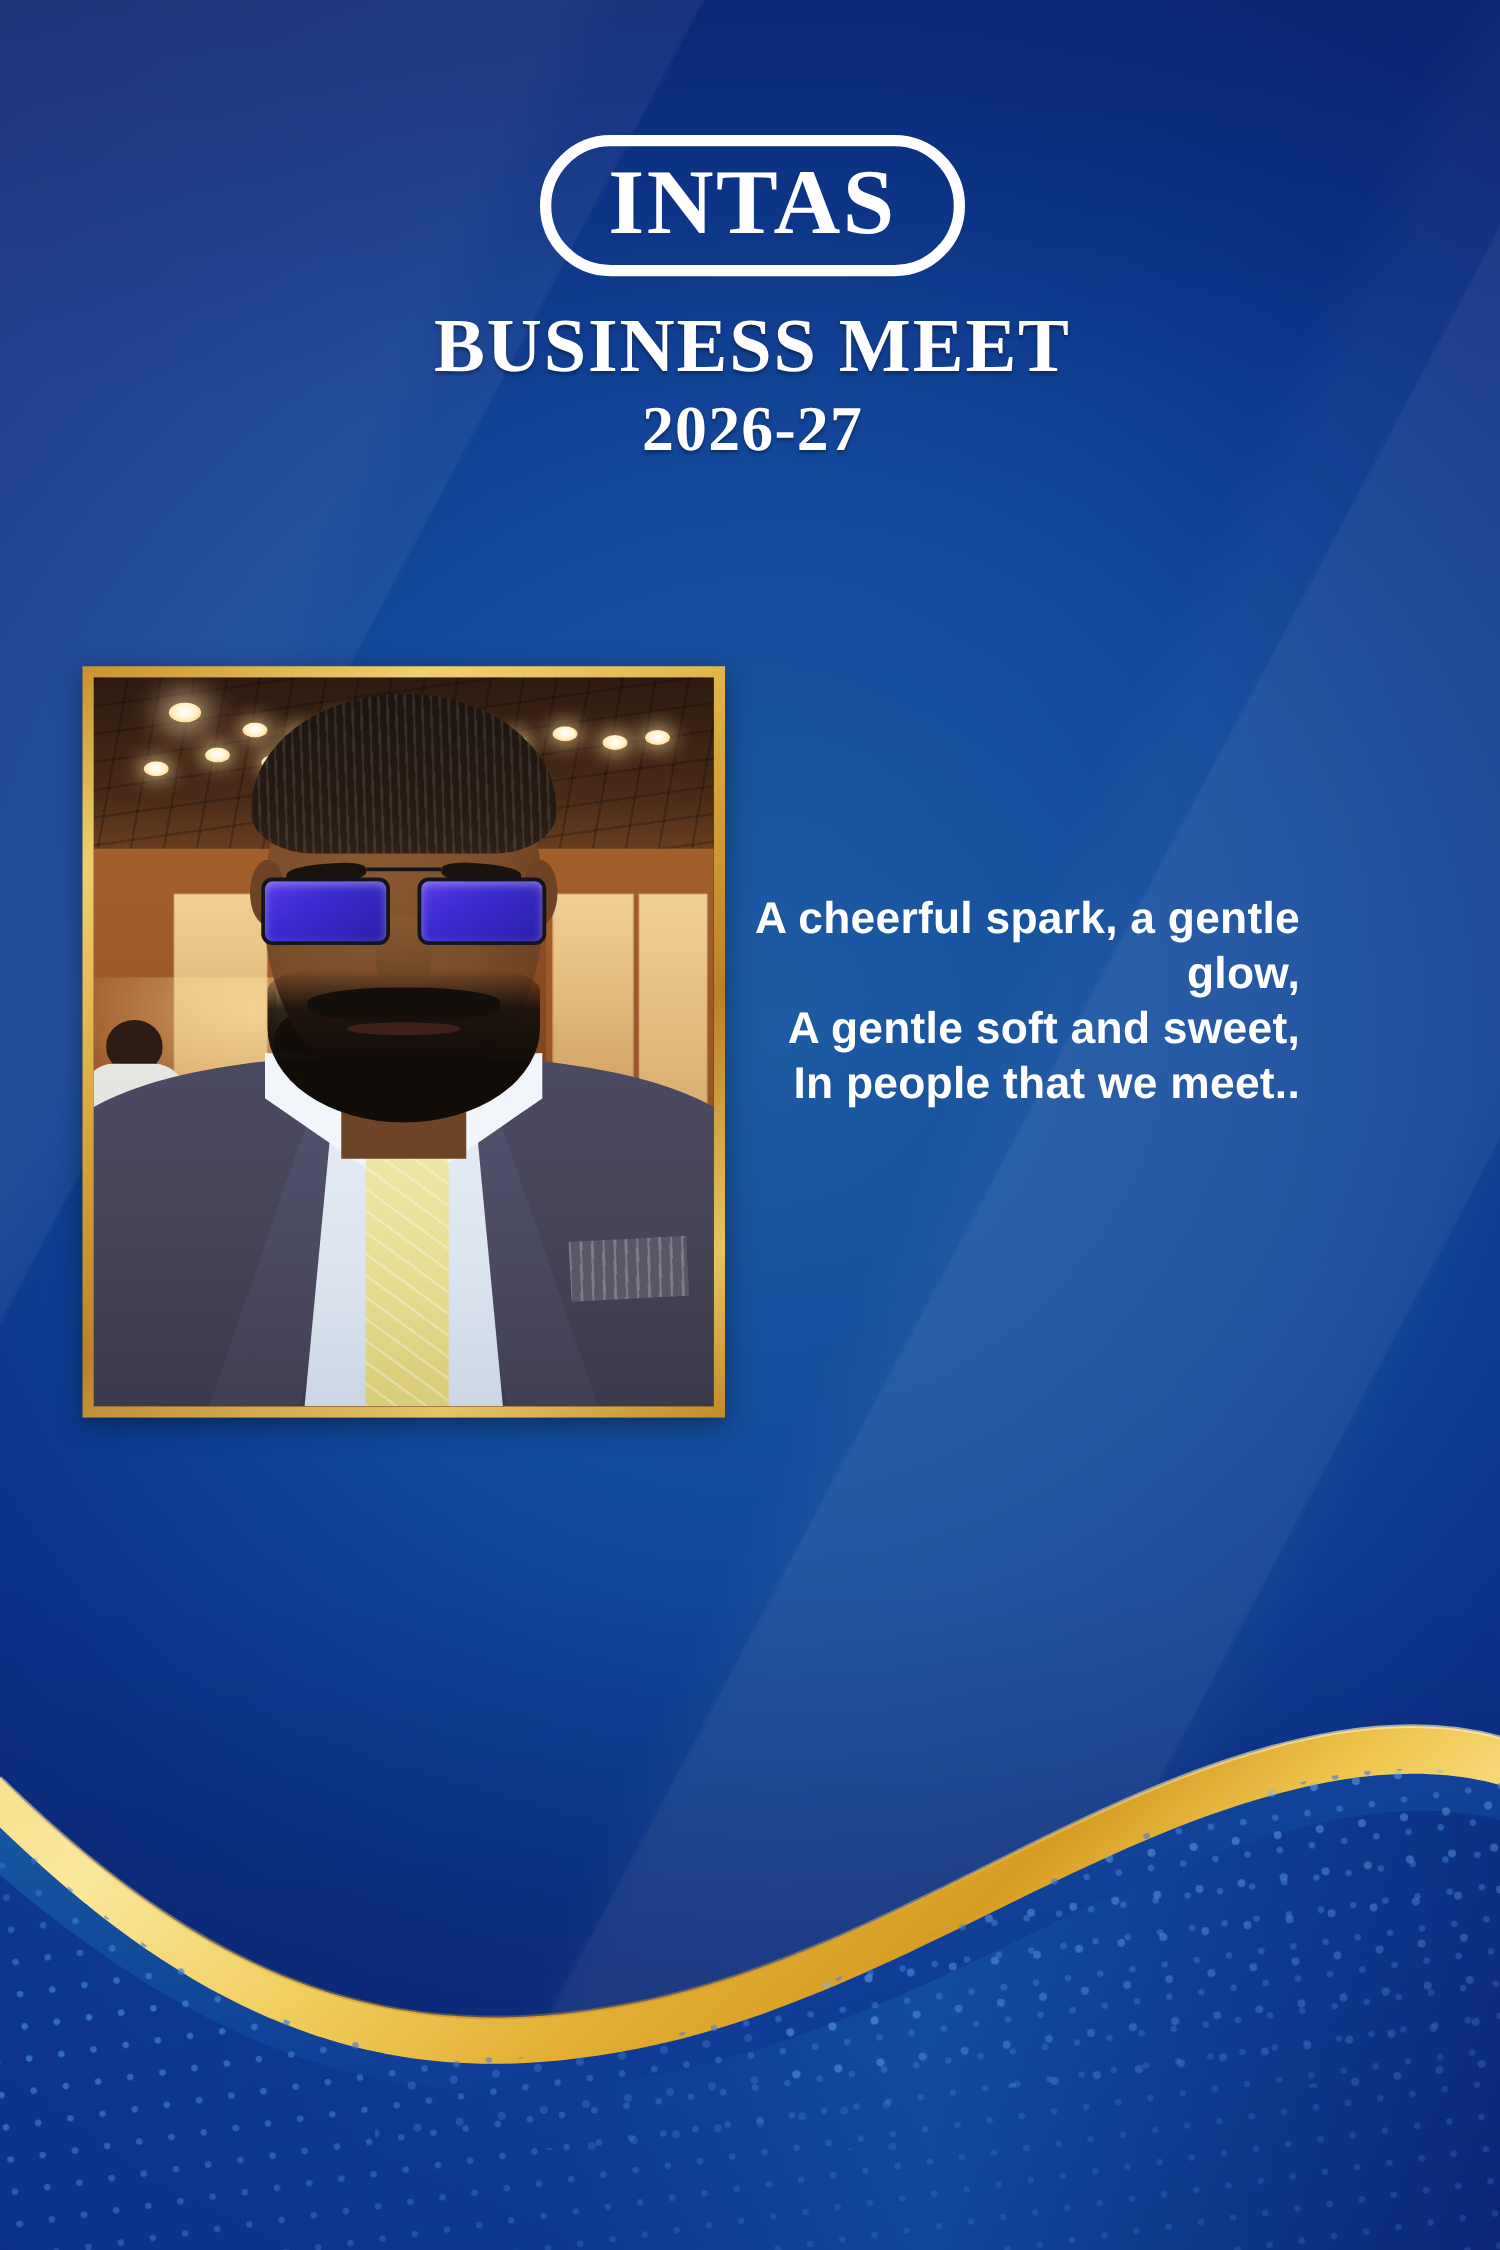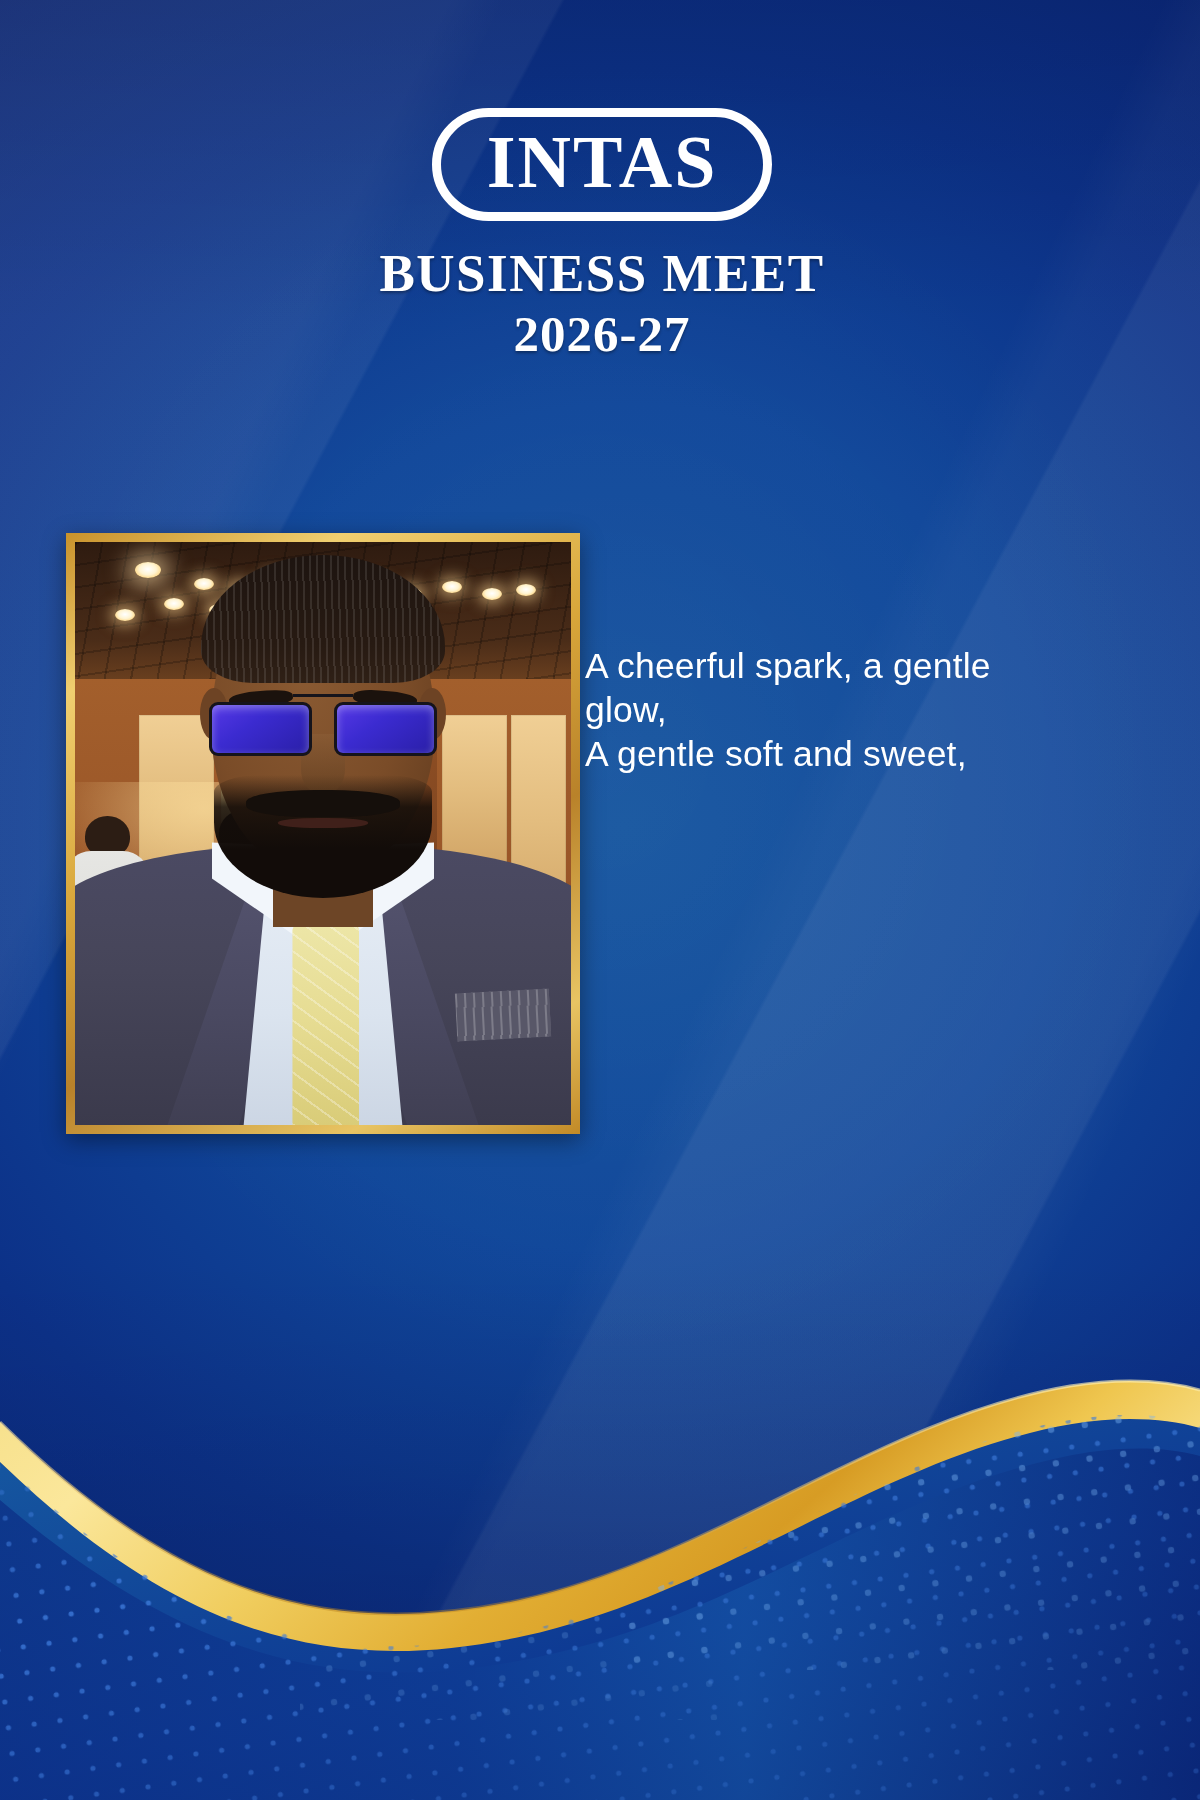--- a/index.html
+++ b/index.html
@@ -58,21 +58,21 @@
     font-weight:700;
     font-size:74px;
     letter-spacing:2px;
     color:#ffffff;
     display:block;
     line-height:0.98;
   }
   .meet-line {
     font-family:"Liberation Serif", serif;
     font-weight:700;
-    font-size:53px;
+    font-size:61px;
     letter-spacing:1.5px;
     color:#ffffff;
     margin-top:22px;
     text-shadow:0 2px 3px rgba(0,0,0,0.35);
   }
   .year-line {
     font-family:"Liberation Serif", serif;
     font-weight:700;
     font-size:51px;
     letter-spacing:1px;
@@ -240,23 +240,24 @@
     position:absolute; right:9%; top:52%; width:17%; height:17%;
     background:
       repeating-linear-gradient(92deg, rgba(255,255,255,0.22) 0 2px, rgba(0,0,0,0) 2px 9px),
       #585768;
     transform:rotate(-3deg);
   }
 
   
   #poem {
     position:absolute;
-    left:585px; top:644px; width:455px;
-    text-align:left;
+    left:585px; top:712px; width:455px;
+    text-align:right;
     z-index:6;
+    font-weight:bold;
   }
   #poem .line {
     color:#ffffff;
     font-family:"Liberation Sans", sans-serif;
     font-size:35.5px;
     line-height:44px;
     letter-spacing:0.2px;
     white-space:normal;
   }
 
@@ -353,20 +354,21 @@
         </div>
         <div class="bridge"></div>
       </div>
 
     </div>
   </div>
 
   <div id="poem">
     <div class="line">A cheerful spark, a gentle glow,</div>
     <div class="line">A gentle soft and sweet,</div>
+    <div class="line">In people that we meet..</div>
   </div>
 
   <svg id="wave" viewBox="0 0 1200 600" preserveAspectRatio="none">
     <defs>
       <linearGradient id="gdark" x1="0" y1="0" x2="1" y2="0">
         <stop offset="0%" stop-color="#0c2f86"></stop>
         <stop offset="38%" stop-color="#0e3b93"></stop>
         <stop offset="62%" stop-color="#1451a4"></stop>
         <stop offset="100%" stop-color="#0b2a7d"></stop>
       </linearGradient>

